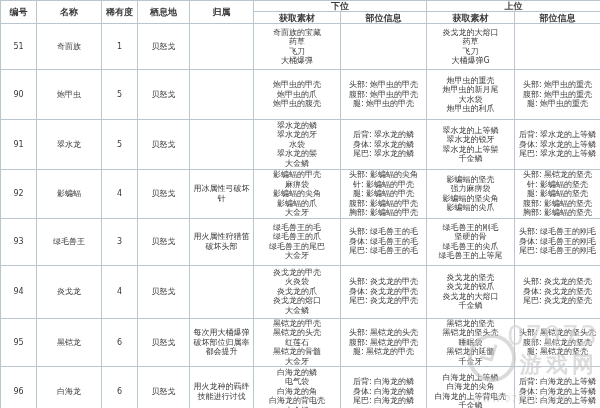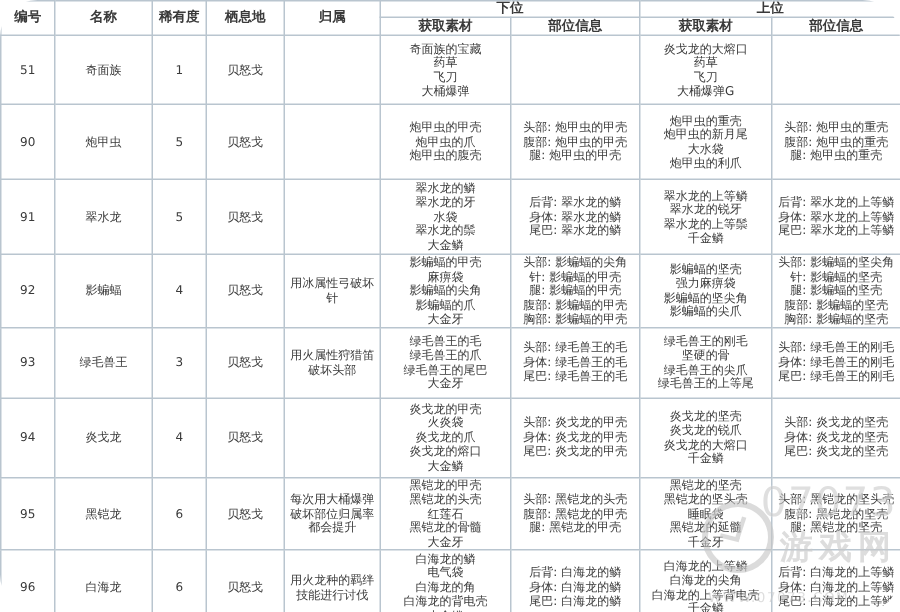--- a/index.html
+++ b/index.html
@@ -1,17 +1,17 @@
 <!DOCTYPE html>
 <html><head>
 <meta charset="utf-8">
 <style>
   html,body{margin:0;padding:0;background:#ffffff;}
   body{width:600px;height:408px;overflow:hidden;font-family:"DejaVu Sans",sans-serif;}
-  .page{position:relative;width:600px;height:408px;overflow:hidden;background:#fff;border-radius:25px;}
+  .page{position:relative;width:600px;height:408px;overflow:hidden;background:#fff;}
   table.grid{border-collapse:collapse;table-layout:fixed;width:600px;}
   .grid th,.grid td{
     border:1px solid #b9c5cf;
     padding:0 1px;
     text-align:center;
     vertical-align:middle;
     color:#3a3a3a;
     overflow:hidden;
   }
   .grid th{font-size:9px;font-weight:bold;line-height:10px;}
@@ -153,21 +153,21 @@
 大金牙</td>
         <td>头部: 影蝙蝠的尖角
 针: 影蝙蝠的甲壳
 腿: 影蝙蝠的甲壳
 腹部: 影蝙蝠的甲壳
 胸部: 影蝙蝠的甲壳</td>
         <td>影蝙蝠的坚壳
 强力麻痹袋
 影蝙蝠的坚尖角
 影蝙蝠的尖爪</td>
-        <td>头部: 影蝙蝠的坚尖角
+        <td>头部: 黑铠龙的坚壳
 针: 影蝙蝠的坚壳
 腿: 影蝙蝠的坚壳
 腹部: 影蝙蝠的坚壳
 胸部: 影蝙蝠的坚壳</td>
       </tr>
       <tr style="height:47px">
         <td>93</td>
         <td>绿毛兽王</td>
         <td>3</td>
         <td>贝怒戈</td>

